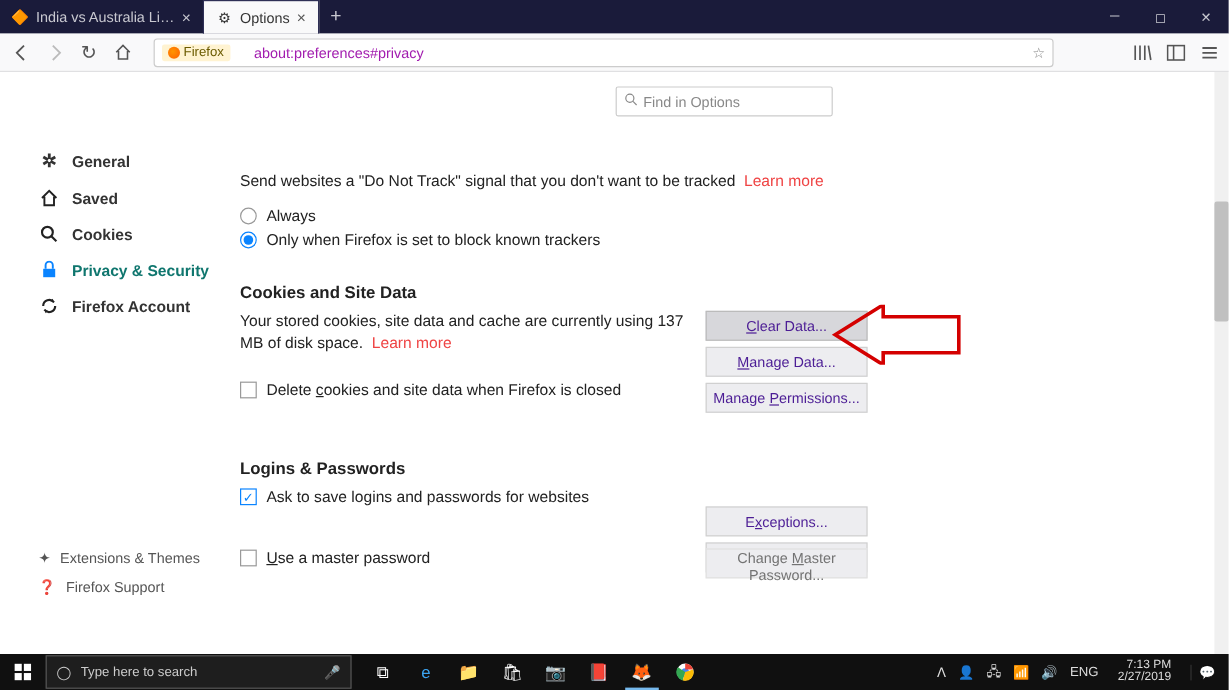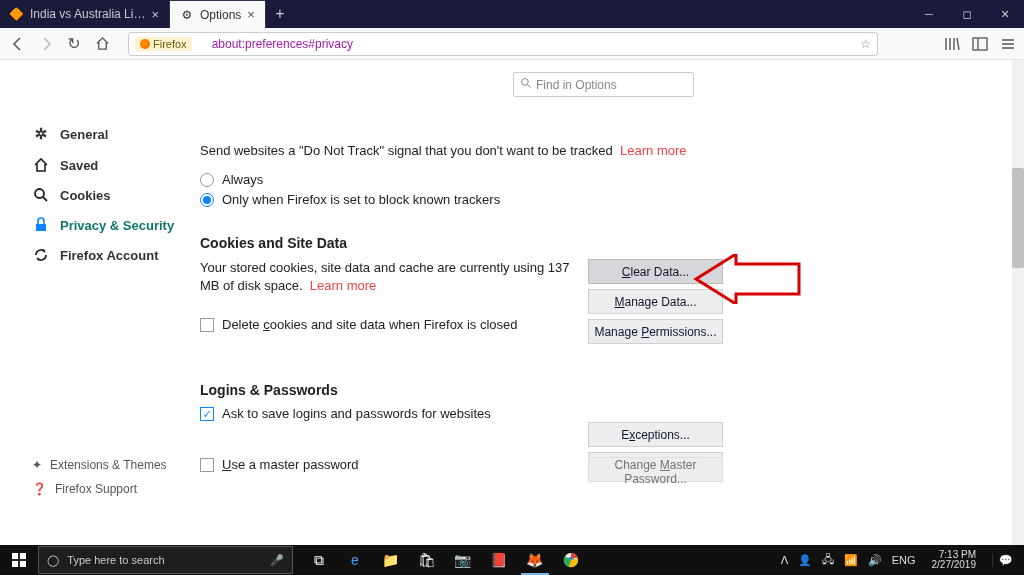--- a/index.html
+++ b/index.html
@@ -48,21 +48,21 @@
 .radio-row { display: flex; align-items: flex-end; gap: 8px; margin: 5px 0; }
 .radio { width: 14px; height: 14px; border: 1px solid #999; border-radius: 50%; position: relative; cursor: pointer; }
 .radio.checked { border-color: #0a84ff; }
 .radio.checked::after { content: ''; position: absolute; left: 2px; top: 2px; width: 8px; height: 8px; background: #0a84ff; border-radius: 50%; }
 .checkbox { width: 14px; height: 14px; border: 1px solid #999; cursor: pointer; display: inline-flex; align-items: center; justify-content: center; font-size: 11px; vertical-align: -2px; }
 .checkbox.checked { border-color: #0a84ff; color: #0a84ff; }
 h3 { font-size: 14px; font-weight: 700; margin: 28px 0 8px; }
 .link { color: #ef4444; cursor: pointer; text-align: right; }
 .desc { max-width: 380px; line-height: 1.4; }
 .btn-col { position: absolute; left: 388px; display: flex; flex-direction: column; gap: 5px; }
-.pbtn { width: 135px; height: 25px; background: #ededf0; border: 1px solid #d0d0d0; font-size: 12px; color: #0f172a; cursor: pointer; }
+.pbtn { width: 135px; height: 25px; background: #ededf0; border: 1px solid #d0d0d0; font-size: 12px; color: #4c1d95; cursor: pointer; }
 .pbtn.highlight { background: #d7d7db; border-color: #bbb; }
 .pbtn.disabled { color: #737373; border-color: #e0e0e0; }
 u.acc { text-decoration: underline; }
 
 
 .arrow { position: absolute; left: 691px; top: 254px; pointer-events: none; z-index: 5; }
 .arrow svg { width: 110px; height: 50px; }
 
 
 .taskbar { position: absolute; bottom: 0; left: 0; right: 0; height: 30px; background: #101010; display: flex; align-items: center; color: #fff; font-size: 11px; }

